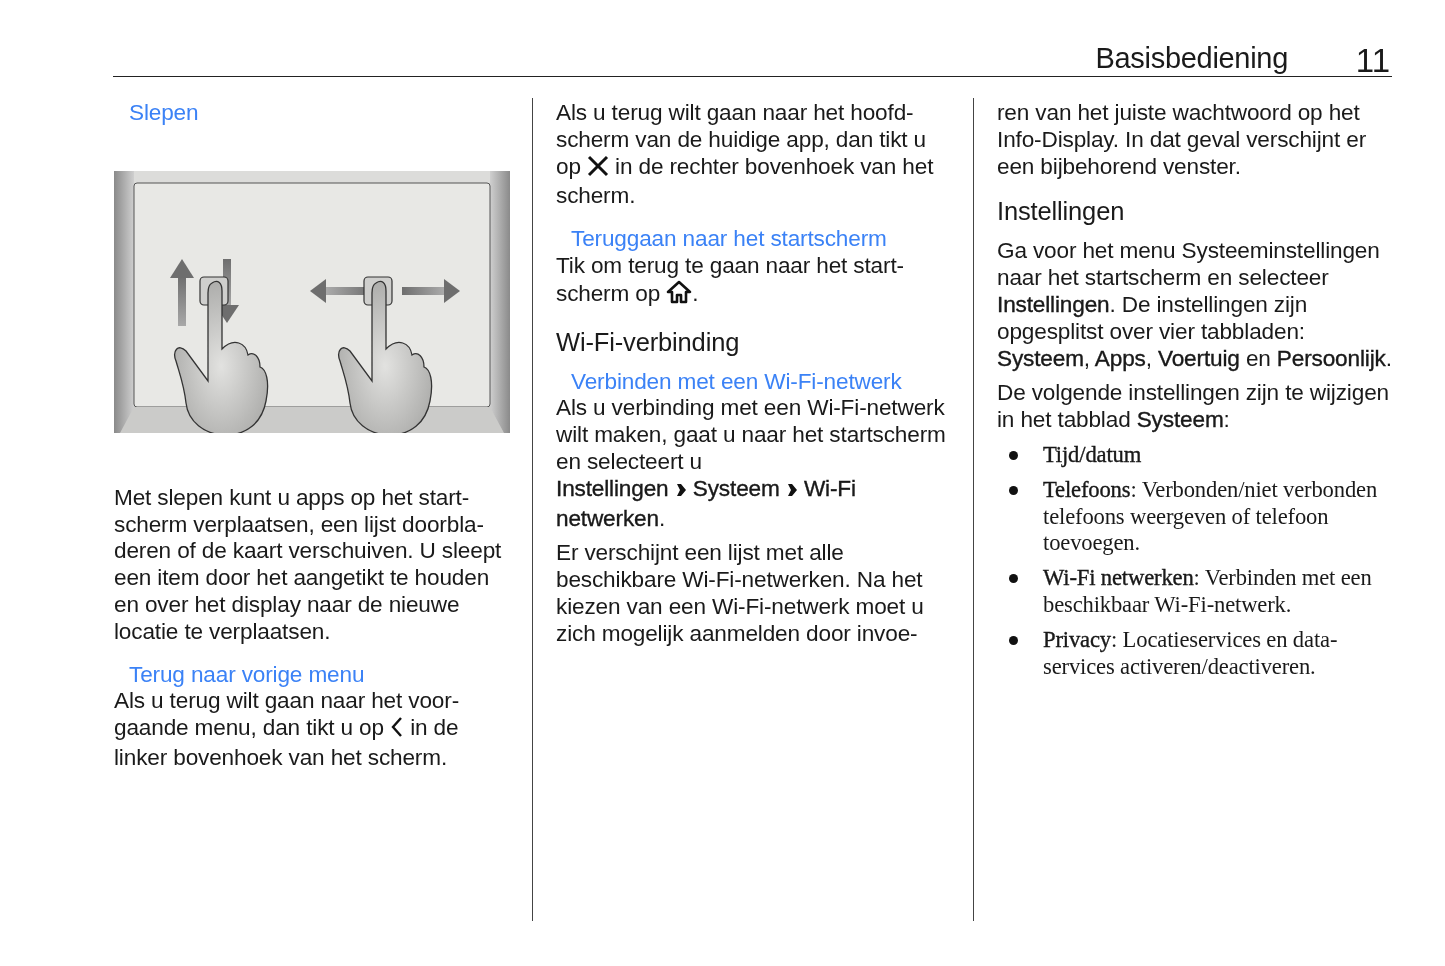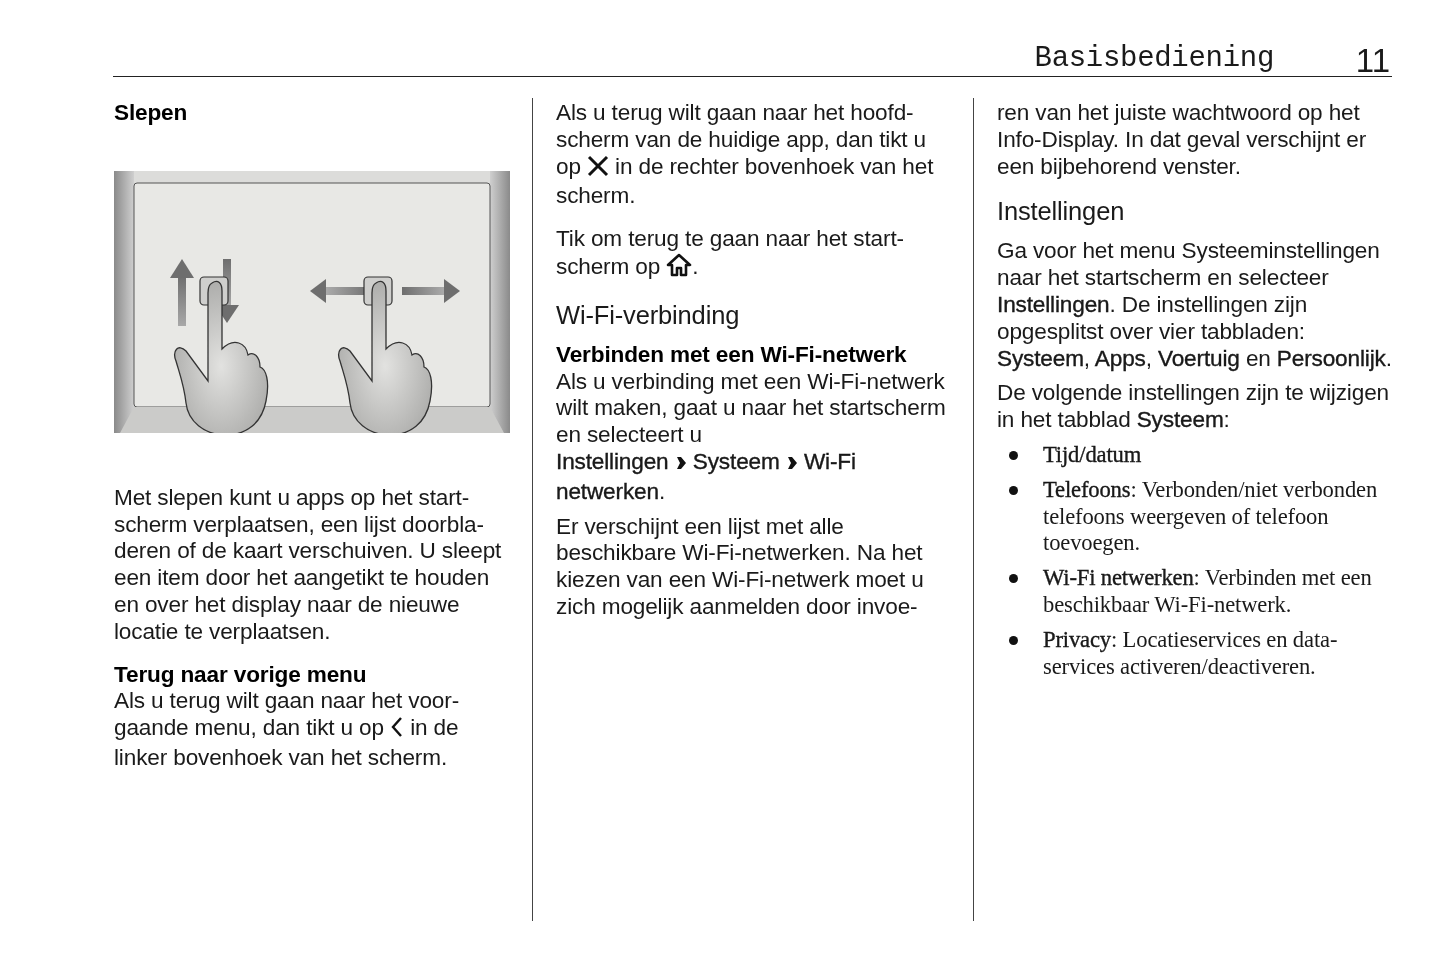--- a/index.html
+++ b/index.html
@@ -1,28 +1,28 @@
 <!DOCTYPE html>
 <html><head>
 <meta charset="utf-8">
 <style>
   html, body { margin:0; padding:0; background:#ffffff; }
   body { width:1445px; height:966px; position:relative; overflow:hidden;
          font-family:"Liberation Sans", sans-serif; color:#1a1a1a; }
   .header { position:absolute; left:113px; top:36px; width:1279px; height:40px;
             border-bottom:1.5px solid #222; }
-  .header .title { position:absolute; right:118px; top:6px; font-size:29px; letter-spacing:-0.3px;font-family:Liberation Mono, monospace; }
+  .header .title { position:absolute; right:104px; top:6px; font-size:29px; letter-spacing:-0.3px; }
   .header .pnum { position:absolute; right:2px; top:6px; font-size:33px; }
   .col { position:absolute; top:100px; font-size:22.6px; line-height:26.8px; letter-spacing:-0.15px; }
   .col1 { left:114px; width:400px; }
   .col2 { left:556px; width:400px; }
   .col3 { left:997px; width:400px; }
   .divider { position:absolute; top:98px; height:823px; width:0; border-left:1.6px solid #444; }
   .div1 { left:532px; } .div2 { left:973px; }
-  .subhead { font-weight:bold; color:#000000; }
+  .subhead { font-weight:normal; color:#3b82f6;margin-left:15px; }
   .h2 { font-size:25.5px; line-height:30px; margin:0; }
   p { margin:0; }
   .mb8 { margin-bottom:8px; }
   .mb12 { margin-bottom:12px; }
   .mb16 { margin-bottom:16px; }
   .b { font-weight:normal; -webkit-text-stroke:0.35px #111; }
   .figure { width:396px; height:262px; margin-top:44px; margin-bottom:52px; position:relative; }
   .icon-inline { display:inline-block; vertical-align:-3px; }
   ul.bullets { list-style:none; margin:0; padding:0; }
   ul.bullets li { position:relative; padding-left:46px; margin-bottom:8px;font-family:Liberation Serif, serif; }
@@ -95,20 +95,21 @@
   <p><span>Als u terug wilt gaan naar het voor­gaande menu, dan tikt u op </span><span class="icon-inline"><svg width="14" height="22" viewBox="0 0 14 22">
           <polyline points="11,2 3,11 11,20" fill="none" stroke="#111" stroke-width="2.4"></polyline>
         </svg></span><span> in de linker bovenhoek van het scherm.</span></p>
 </div>
 
 <div class="col col2">
   <p class="mb16"><span>Als u terug wilt gaan naar het hoofd­scherm van de huidige app, dan tikt u op </span><span class="icon-inline"><svg width="22" height="22" viewBox="0 0 22 22">
           <line x1="2" y1="2" x2="20" y2="20" stroke="#111" stroke-width="3"></line>
           <line x1="20" y1="2" x2="2" y2="20" stroke="#111" stroke-width="3"></line>
         </svg></span><span> in de rechter bovenhoek van het scherm.</span></p>
+  <p class="subhead">Teruggaan naar het startscherm</p>
   <p class="mb16"><span>Tik om terug te gaan naar het start­scherm op </span><span class="icon-inline"><svg width="26" height="24" viewBox="0 0 26 24">
           <path d="M13 2 L24 12 L20 12 L20 22 L15 22 L15 15 L11 15 L11 22 L6 22 L6 12 L2 12 Z" fill="none" stroke="#111" stroke-width="2.6" stroke-linejoin="round"></path>
         </svg></span><span>.</span></p>
   <p class="h2 mb12">Wi-Fi-verbinding</p>
   <p class="subhead">Verbinden met een Wi-Fi-netwerk</p>
   <p class="mb8">
     <span>Als u verbinding met een Wi-Fi-netwerk wilt maken, gaat u naar het startscherm en selecteert u</span><br>
     <span class="b">Instellingen</span>
     <span class="icon-inline"><svg width="12" height="18" viewBox="0 0 12 18">
           <path d="M2 3 L6 3 L11 9 L6 15 L2 15 L5 9 Z" fill="#111"></path>

